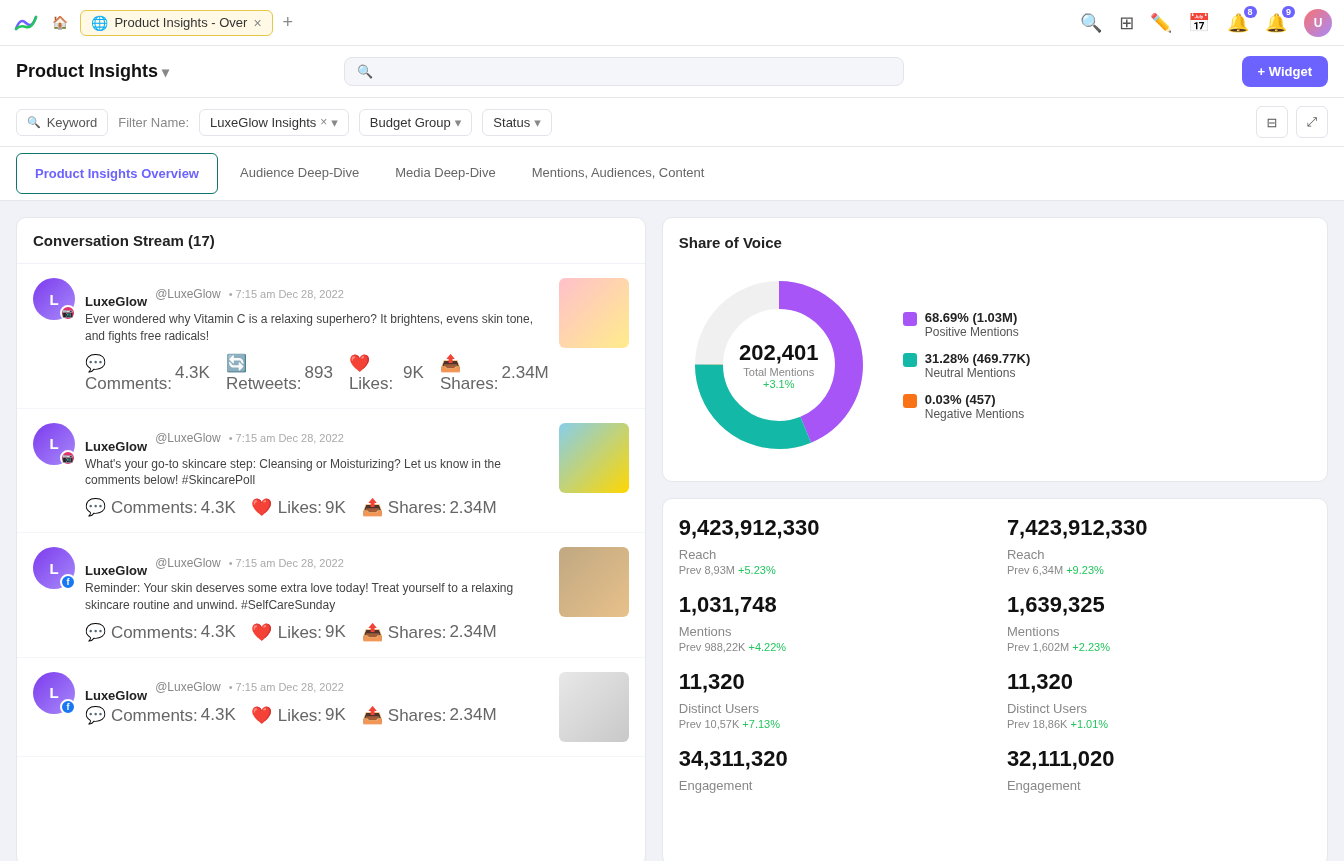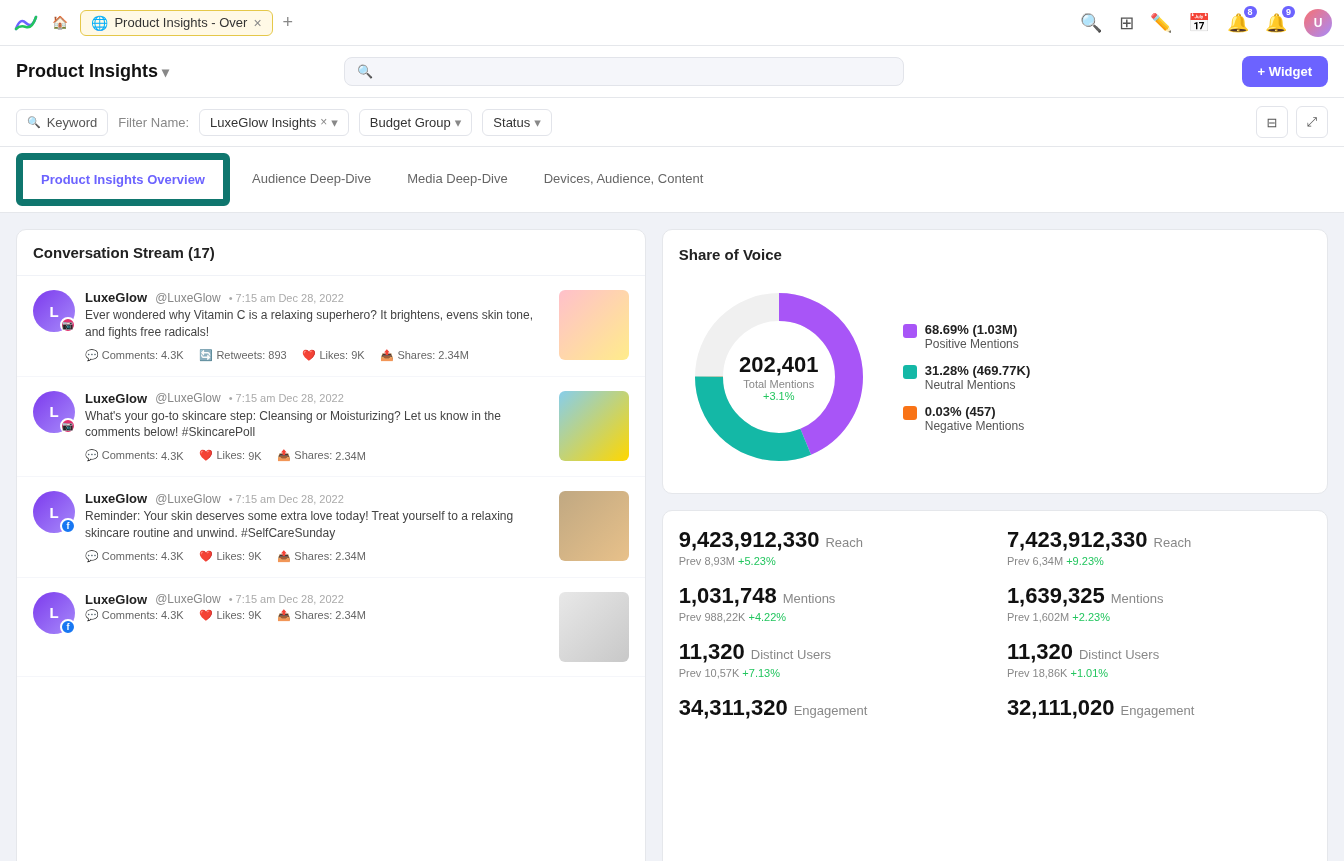--- a/index.html
+++ b/index.html
@@ -73,42 +73,42 @@
     }
     .tab {
       padding: 12px 18px; font-size: 13px; color: #666; cursor: pointer; border-bottom: 2px solid transparent;
       white-space: nowrap;
     }
     .tab.active {
       color: #6c63ff; border-bottom: 2px solid #6c63ff; font-weight: 600;
       border: 1px solid #e2e4ea; border-radius: 6px; margin: 6px 0; margin-right: 4px;
       border-bottom: 2px solid #6c63ff;
     }
-    .tab.active { background: #fff; border: 7px solid #0f766e; border-radius: 6px; color: #6c63ff; font-weight: 600; }
+    .tab.active { background: #fff; border: 1px solid #0f766e; border-radius: 6px; color: #6c63ff; font-weight: 600; }
 
     
     .main-content { display: flex; gap: 0; padding: 16px; background: #f0f2f7; min-height: calc(100vh - 180px); }
 
     
     .left-panel { width: 48%; background: #fff; border-radius: 10px; border: 1px solid #e5e7eb; margin-right: 16px; overflow: hidden; }
     .panel-header { padding: 14px 16px; font-size: 15px; font-weight: 700; border-bottom: 1px solid #f0f2f7; }
     .conversation-list { overflow-y: auto; }
 
     
     .conv-item { display: flex; align-items: flex-start; padding: 14px 16px; border-bottom: 1px solid #f5f6fa; gap: 10px; }
     .platform-badge { position: absolute; bottom: -1px; right: -1px; width: 16px; height: 16px; border-radius: 50%; display: flex; align-items: center; justify-content: center; font-size: 9px; color: #fff; }
     .platform-badge.instagram { background: #e1306c; }
     .platform-badge.facebook { background: #1877f2; }
     .conv-body { flex: 1; min-width: 0; }
     .conv-top { display: flex; align-items: center; gap: 8px; margin-bottom: 2px; }
-    .conv-name { font-weight: 700; font-size: 13px; }
+    .conv-name { font-weight: 700; font-size: 13px; margin-top: 16px; }
     .conv-handle { font-size: 12px; color: #888; }
     .conv-time { font-size: 11px; color: #aaa; }
     .conv-text { font-size: 12px; color: #444; line-height: 1.4; margin-bottom: 8px; }
-    .conv-stats { display: flex; gap: 16px; font-size: 11px; color: #666; }
+    .conv-stats { display: flex; gap: 16px; font-size: 17px; color: #666; }
     .conv-stat { display: flex; align-items: center; gap: 3px; }
     .conv-image { width: 70px; height: 70px; border-radius: 6px; object-fit: cover; background: #f0d0d0; flex-shrink: 0; overflow: hidden; }
 
     
     .right-panel { flex: 1; display: flex; flex-direction: column; gap: 16px; }
 
     
     .sov-card { background: #fff; border-radius: 10px; border: 1px solid #e5e7eb; padding: 16px; }
     .sov-title { font-size: 15px; font-weight: 700; margin-bottom: 14px; }
     .sov-content { display: flex; align-items: center; gap: 24px; }
@@ -122,21 +122,21 @@
     .legend-item { display: flex; align-items: flex-start; gap: 8px; }
     .legend-dot { width: 14px; height: 14px; border-radius: 3px; flex-shrink: 0; margin-top: 2px; }
     .legend-pct { font-weight: 700; font-size: 13px; }
     .legend-name { color: #555; font-size: 12px; }
 
     
     .mentions-card { background: #fff; border-radius: 10px; border: 1px solid #e5e7eb; padding: 16px; flex: 1; }
     .mentions-title { font-size: 15px; font-weight: 700; margin-bottom: 16px; }
     .mentions-grid { display: grid; grid-template-columns: 1fr 1fr; gap: 16px 24px; }
     .metric-block { }
-    .metric-main { display: flex; align-items: baseline; gap: 6px; }
+    .metric-main { display: flex; align-items: baseline; gap: 6px; flex-direction: column; }
     .metric-num { font-size: 22px; font-weight: 800; color: #111; }
     .metric-label { font-size: 13px; color: #888; }
     .metric-prev { font-size: 11px; color: #888; margin-top: 2px; }
     .metric-change-pos { color: #22c55e; }
 
     
     .avatar-circle { width: 42px; height: 42px; border-radius: 50%; display: flex; align-items: center; justify-content: center; font-size: 15px; font-weight: 700; color: #fff; background: linear-gradient(135deg, #7c3aed, #a78bfa); flex-shrink: 0; position: relative; }
 
     
     .img-placeholder-1 { background: linear-gradient(135deg, #ffc0cb 0%, #ffec8b 100%); }
@@ -216,21 +216,21 @@
   <div class="tab active">
     <span>Product Insights Overview</span>
   </div>
   <div class="tab">
     <span>Audience Deep-Dive</span>
   </div>
   <div class="tab">
     <span>Media Deep-Dive</span>
   </div>
   <div class="tab">
-    <span>Devices, Audience, Content</span>
+    <span>Mentions, Audiences, Content</span>
   </div>
 </div>
 
 <div class="main-content">
 
   <div class="left-panel">
     <div class="panel-header">
       <span>Conversation Stream</span>
       (<span>17</span>)
     </div>

